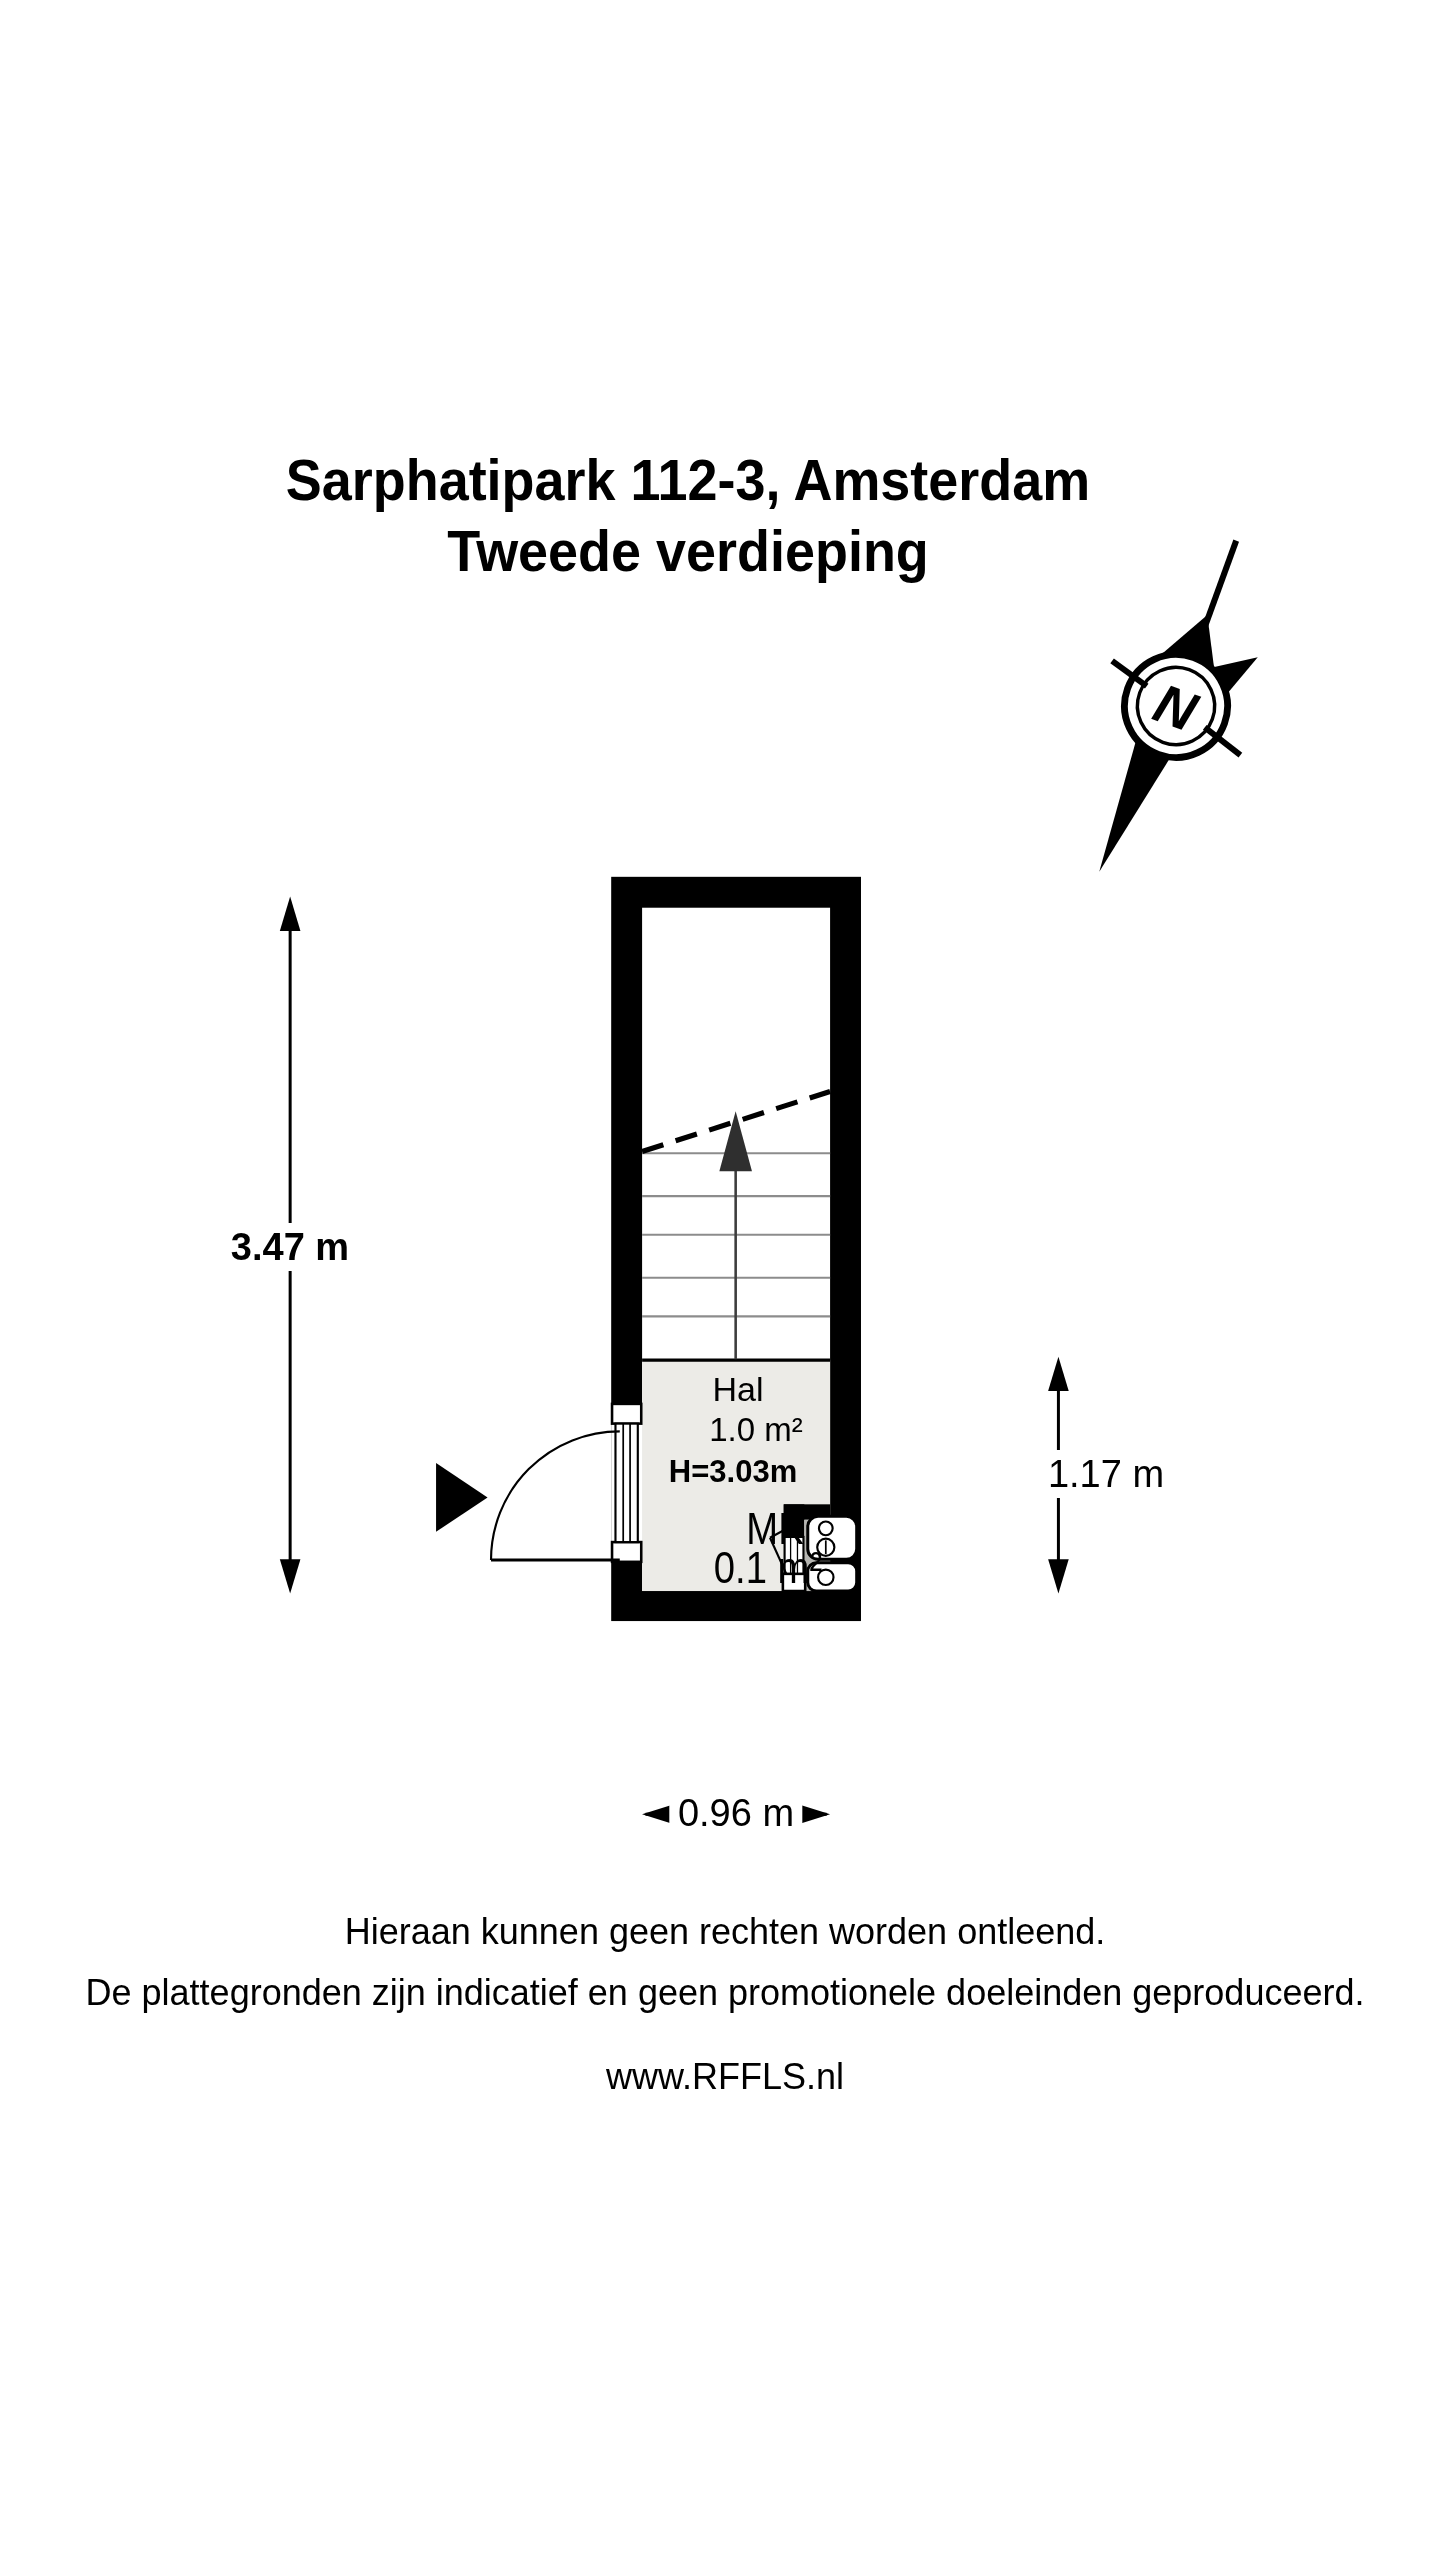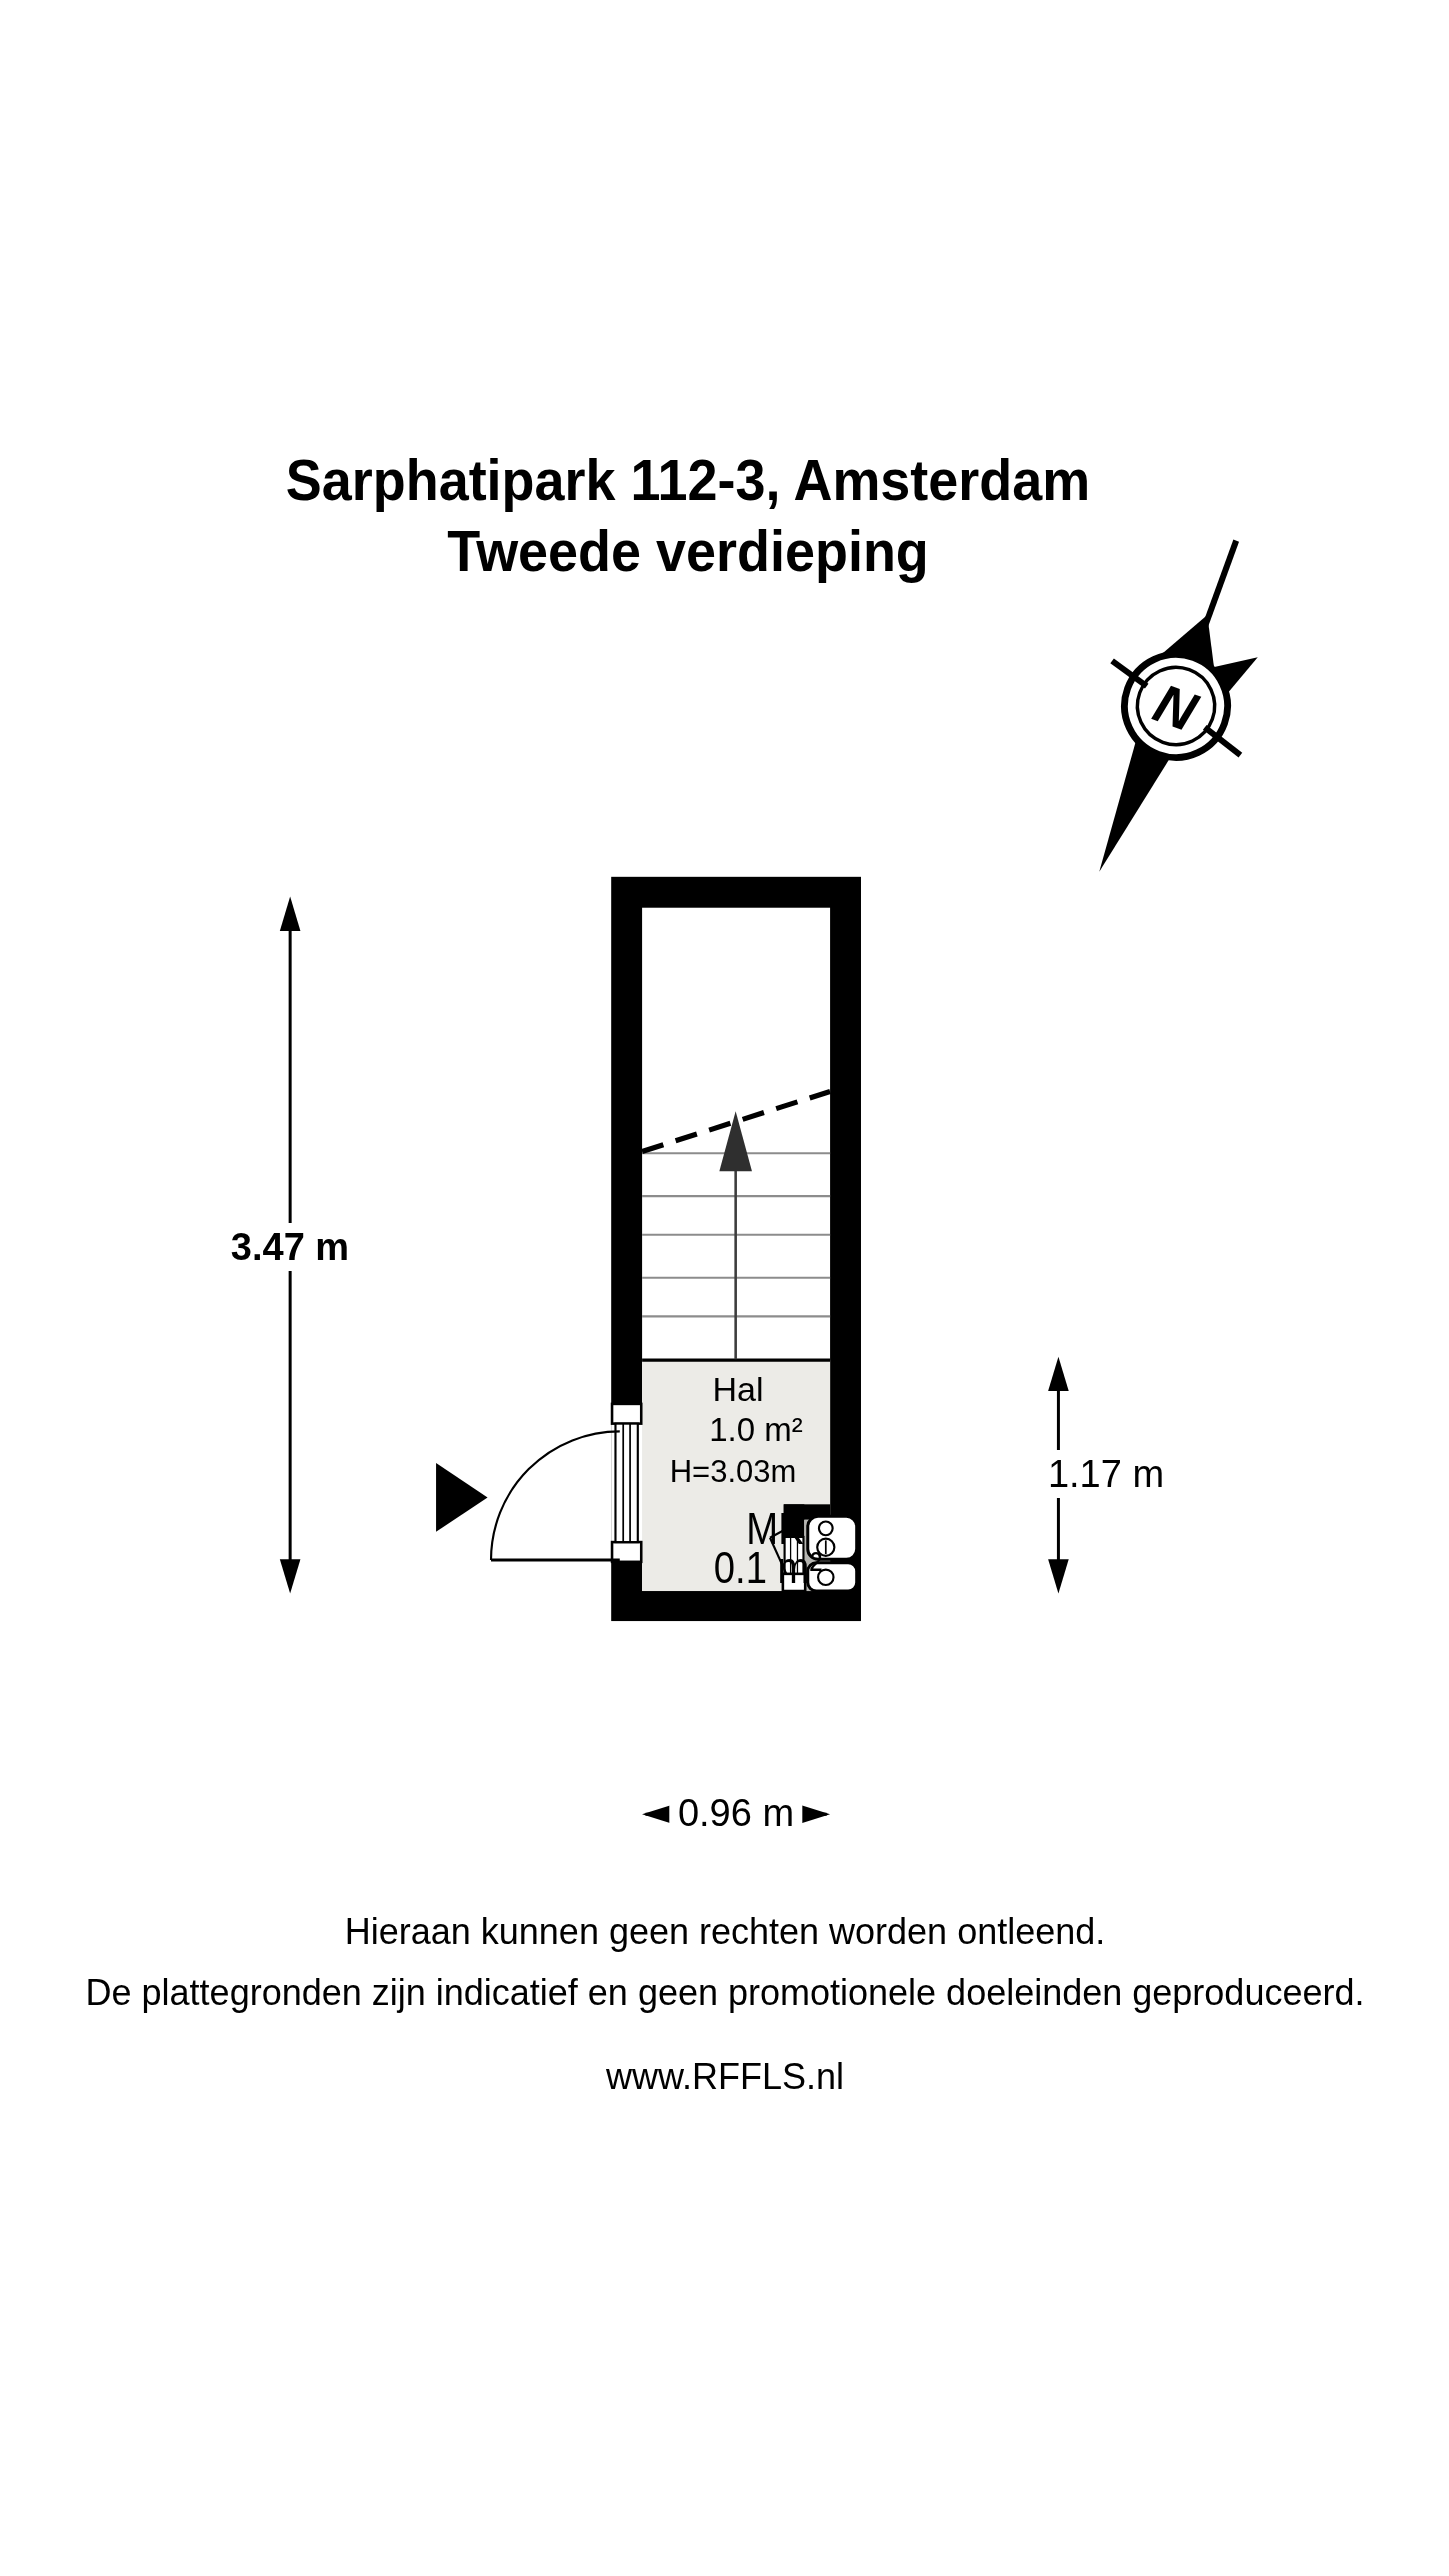--- a/index.html
+++ b/index.html
@@ -131,21 +131,21 @@
 
 <div class="lbl title-line" style="left:688px;top:448px;">Sarphatipark 112-3, Amsterdam</div>
 <div class="lbl title-line" style="left:688px;top:519px;">Tweede verdieping</div>
 
 <div class="lbl dim-lbl" style="left:290px;top:1223px;font-weight:bold;">3.47 m</div>
 <div class="lbl dim-lbl" style="left:1106px;top:1450px;">1.17 m</div>
 <div class="lbl dim-lbl" style="left:736px;top:1789px;">0.96 m</div>
 
 <div class="lbl room-name" style="left:738px;top:1370px;">Hal</div>
 <div class="lbl room-area" style="left:740px;top:1412px;">1.0 m²</div>
-<div class="lbl room-h" style="left:733px;top:1455px;">H=3.03m</div>
+<div class="lbl room-h" style="left:733px;top:1455px;font-weight:bold;">H=3.03m</div>
 
 <div class="lbl mk-lbl" style="left:775px;top:1504px;">MK</div>
 <div class="lbl mk-lbl" style="left:768px;top:1543px;">0.1 m²</div>
 
 <div class="lbl footer-line" style="left:725px;top:1973px;">De plattegronden zijn indicatief en geen promotionele doeleinden geproduceerd.</div>
 <div class="lbl footer-line" style="left:725px;top:1912px;text-align:right;">Hieraan kunnen geen rechten worden ontleend.</div>
 <div class="lbl footer-line" style="left:725px;top:2057px;">www.RFFLS.nl</div>
 
 
 </body></html>

